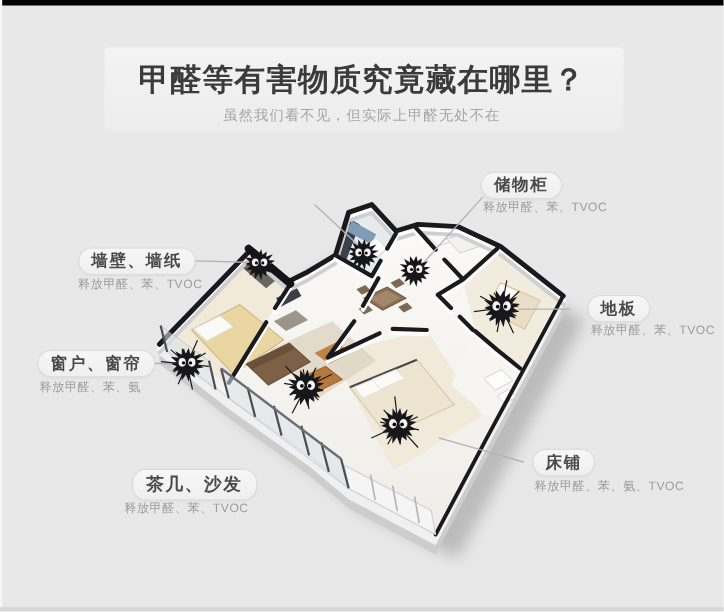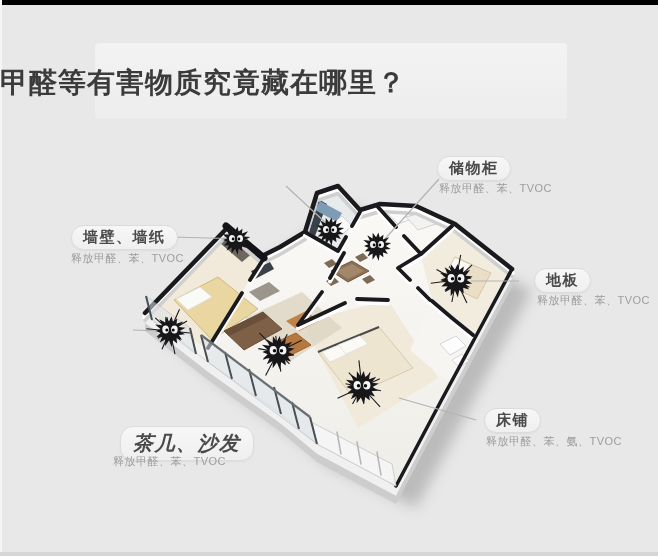--- a/index.html
+++ b/index.html
@@ -9,52 +9,53 @@
     font-family:"Liberation Sans","DejaVu Sans",sans-serif;
   }
   .topbar{position:absolute;left:0;top:0;width:658px;height:5px;background:#000;}
   .bottombar{position:absolute;left:0;bottom:0;width:658px;height:4px;background:#d6d6d6;}
   .leftedge{position:absolute;left:0;top:0;bottom:0;width:2px;background:#f6f6f6;}
   .title-panel{
     position:absolute;left:95px;top:43px;width:472px;height:76px;
     background:linear-gradient(#f3f3f3,#ededed);border-radius:4px;
   }
   .page-title{
-    position:absolute;left:0;top:64px;width:658px;text-align:left;
+    position:absolute;left:0;top:54px;width:658px;text-align:center;
     font-size:28px;font-weight:bold;color:#3b3b3b;letter-spacing:1px;
   }
   .page-subtitle{
     position:absolute;left:0;top:96px;width:658px;text-align:center;
     font-size:13px;color:#a5a5a5;letter-spacing:1px;
   }
   .plan-svg{position:absolute;left:0;top:0;}
   .callout{position:absolute;}
   .pill{
     display:inline-block;white-space:nowrap;
     background:linear-gradient(#f7f7f7,#efefef);
     border:1px solid #dcdcdc;border-radius:13px;
     padding:2px 11px;font-size:15px;font-weight:bold;color:#4a4a4a;
     letter-spacing:1.5px;box-shadow:0 1px 2px rgba(0,0,0,0.05);
   }
-  .pill.big{font-size:20px;padding:3px 12px;font-style:italic;}
+  .pill.big{font-size:16px;padding:3px 12px;}
   .sub{
     position:absolute;white-space:nowrap;
     font-size:11px;color:#9d9d9d;letter-spacing:0.5px;
   }
 </style>
 </head>
 <body>
 
 <div class="stage">
 
   <div class="topbar"></div>
   <div class="leftedge"></div>
 
   <div class="title-panel"></div>
   <div class="page-title">甲醛等有害物质究竟藏在哪里？</div>
+  <div class="page-subtitle">虽然我们看不见，但实际上甲醛无处不在</div>
 
   <svg class="plan-svg" width="658" height="556" viewBox="0 0 658 556">
     <defs>
       <filter id="soft" x="-30%" y="-30%" width="160%" height="160%">
         <feGaussianBlur stdDeviation="7"></feGaussianBlur>
       </filter>
       <linearGradient id="gfloor" x1="0" y1="0" x2="0" y2="1">
         <stop offset="0" stop-color="#fbfaf7"></stop>
           <stop offset="1" stop-color="#eeede8"></stop>
       </linearGradient>
@@ -212,20 +213,24 @@
   <div class="callout" style="left:71px;top:225px">
     <span class="pill">墙壁、墙纸</span>
     <div class="sub" style="left:0px;top:26px">释放甲醛、苯、TVOC</div>
   </div>
 
   <div class="callout" style="left:534px;top:268px">
     <span class="pill">地板</span>
     <div class="sub" style="left:3px;top:25px">释放甲醛、苯、TVOC</div>
   </div>
 
+  <div class="callout" style="left:34px;top:318px">
+    <span class="pill">窗户、窗帘</span>
+    <div class="sub" style="left:2px;top:26px">释放甲醛、苯、氨</div>
+  </div>
 
   <div class="callout" style="left:120px;top:426px">
     <span class="pill big">茶几、沙发</span>
     <div class="sub" style="left:-7px;top:28px">释放甲醛、苯、TVOC</div>
   </div>
 
   <div class="callout" style="left:484px;top:408px">
     <span class="pill">床铺</span>
     <div class="sub" style="left:2px;top:26px">释放甲醛、苯、氨、TVOC</div>
   </div>

